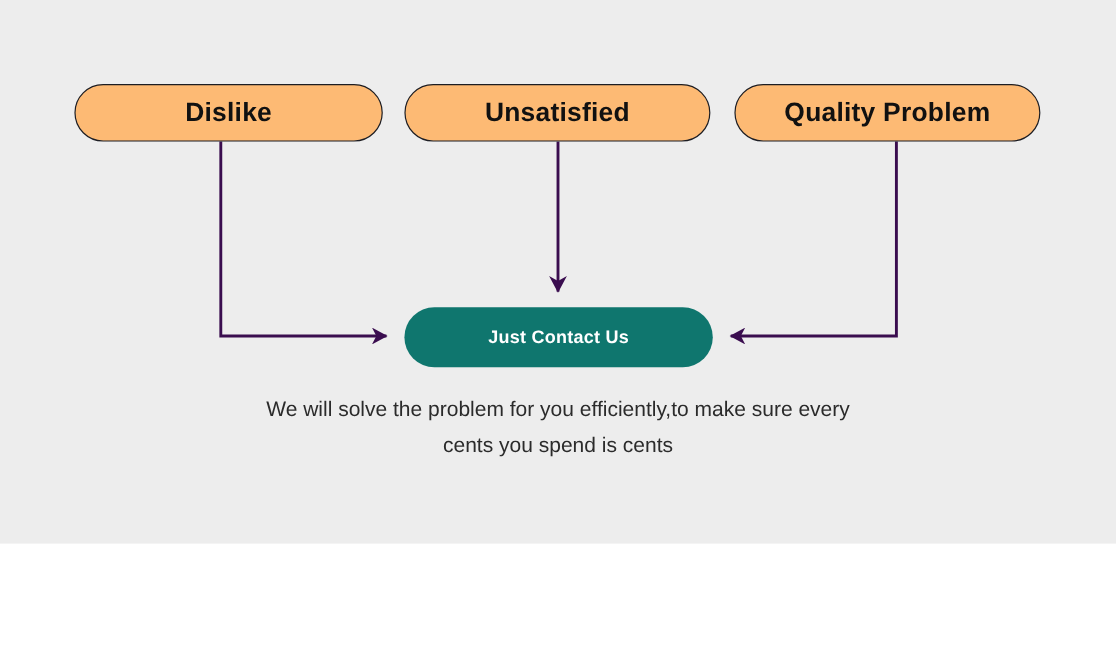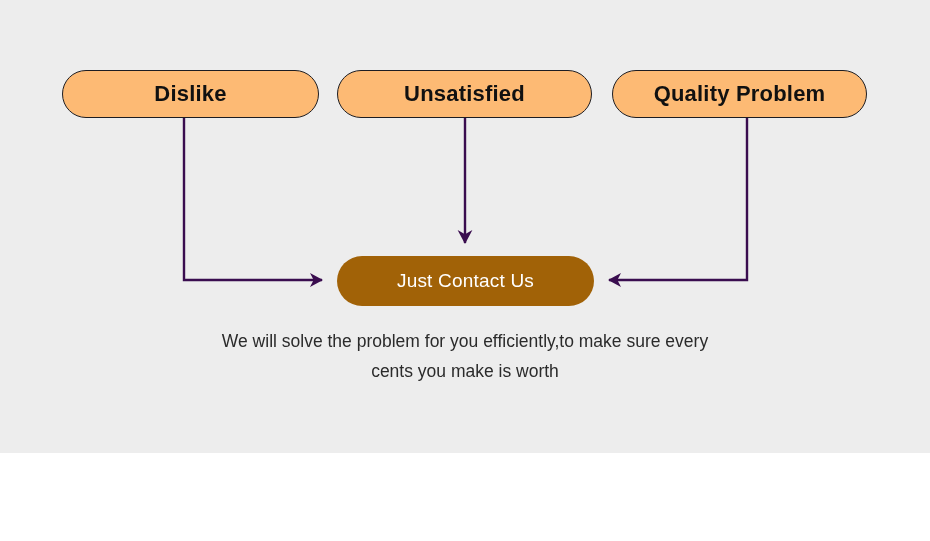--- a/index.html
+++ b/index.html
@@ -55,27 +55,27 @@
   #pill-1 { left: 337px; top: 70px; width: 255px; }
   #pill-2 { left: 612px; top: 70px; width: 255px; }
 
   #cta {
     position: absolute;
     left: 337px;
     top: 256px;
     width: 257px;
     height: 50px;
     border-radius: 25px;
-    background: #a16207;
+    background: #0f766e;
     display: flex;
     align-items: center;
     justify-content: center;
     color: #ffffff;
-    font-weight: normal;
-    font-size: 19px;
+    font-weight: bold;
+    font-size: 15px;
     letter-spacing: 0.2px;
     white-space: nowrap;
   }
   #caption {
     position: absolute;
     left: 120px;
     top: 326px;
     width: 690px;
     text-align: center;
     color: #2b2b2b;
@@ -123,16 +123,16 @@
     <span>Unsatisfied</span>
   </div>
 
   <div id="cta">
     <span>Just Contact Us</span>
   </div>
 
   <div id="caption">
     <span>We will solve the problem for you efficiently,to make sure every</span>
     <br>
-    <span>cents you make is worth</span>
+    <span>cents you spend is cents</span>
   </div>
 
 </div>
 
 </body></html>

